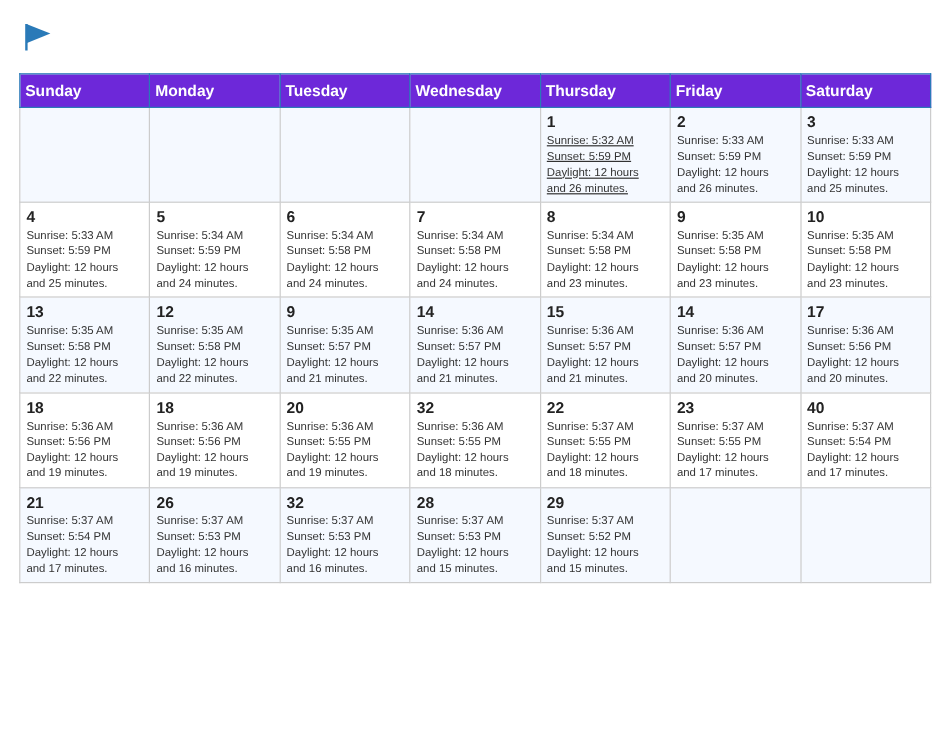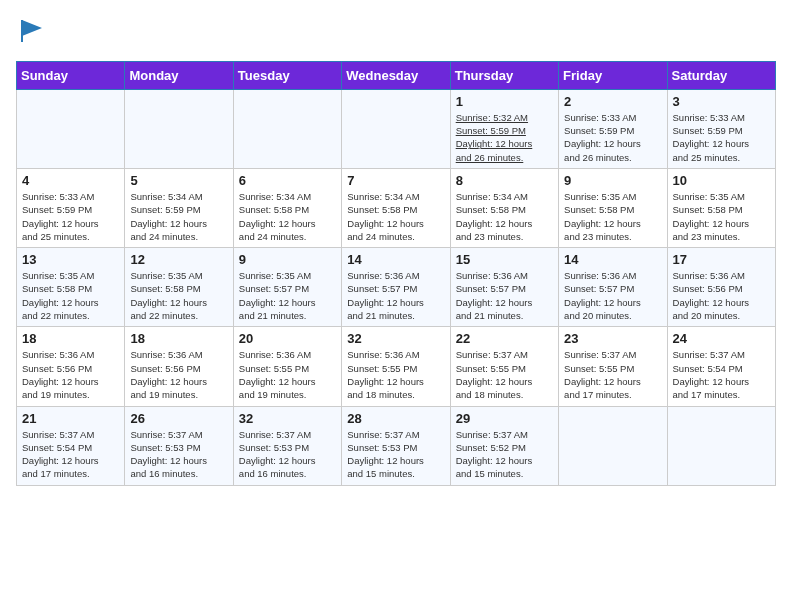--- a/index.html
+++ b/index.html
@@ -300,21 +300,21 @@
 and 18 minutes.</div>
         </td>
         <td>
           <span class="day-num">23</span>
           <div class="day-info" style="white-space: pre-line;">Sunrise: 5:37 AM
 Sunset: 5:55 PM
 Daylight: 12 hours
 and 17 minutes.</div>
         </td>
         <td>
-          <span class="day-num">24</span>
+          <span class="day-num">40</span>
           <div class="day-info" style="white-space: pre-line;">Sunrise: 5:37 AM
 Sunset: 5:54 PM
 Daylight: 12 hours
 and 17 minutes.</div>
         </td>
       </tr>
       <tr>
         <td>
           <span class="day-num">21</span>
           <div class="day-info" style="white-space: pre-line;">Sunrise: 5:37 AM

